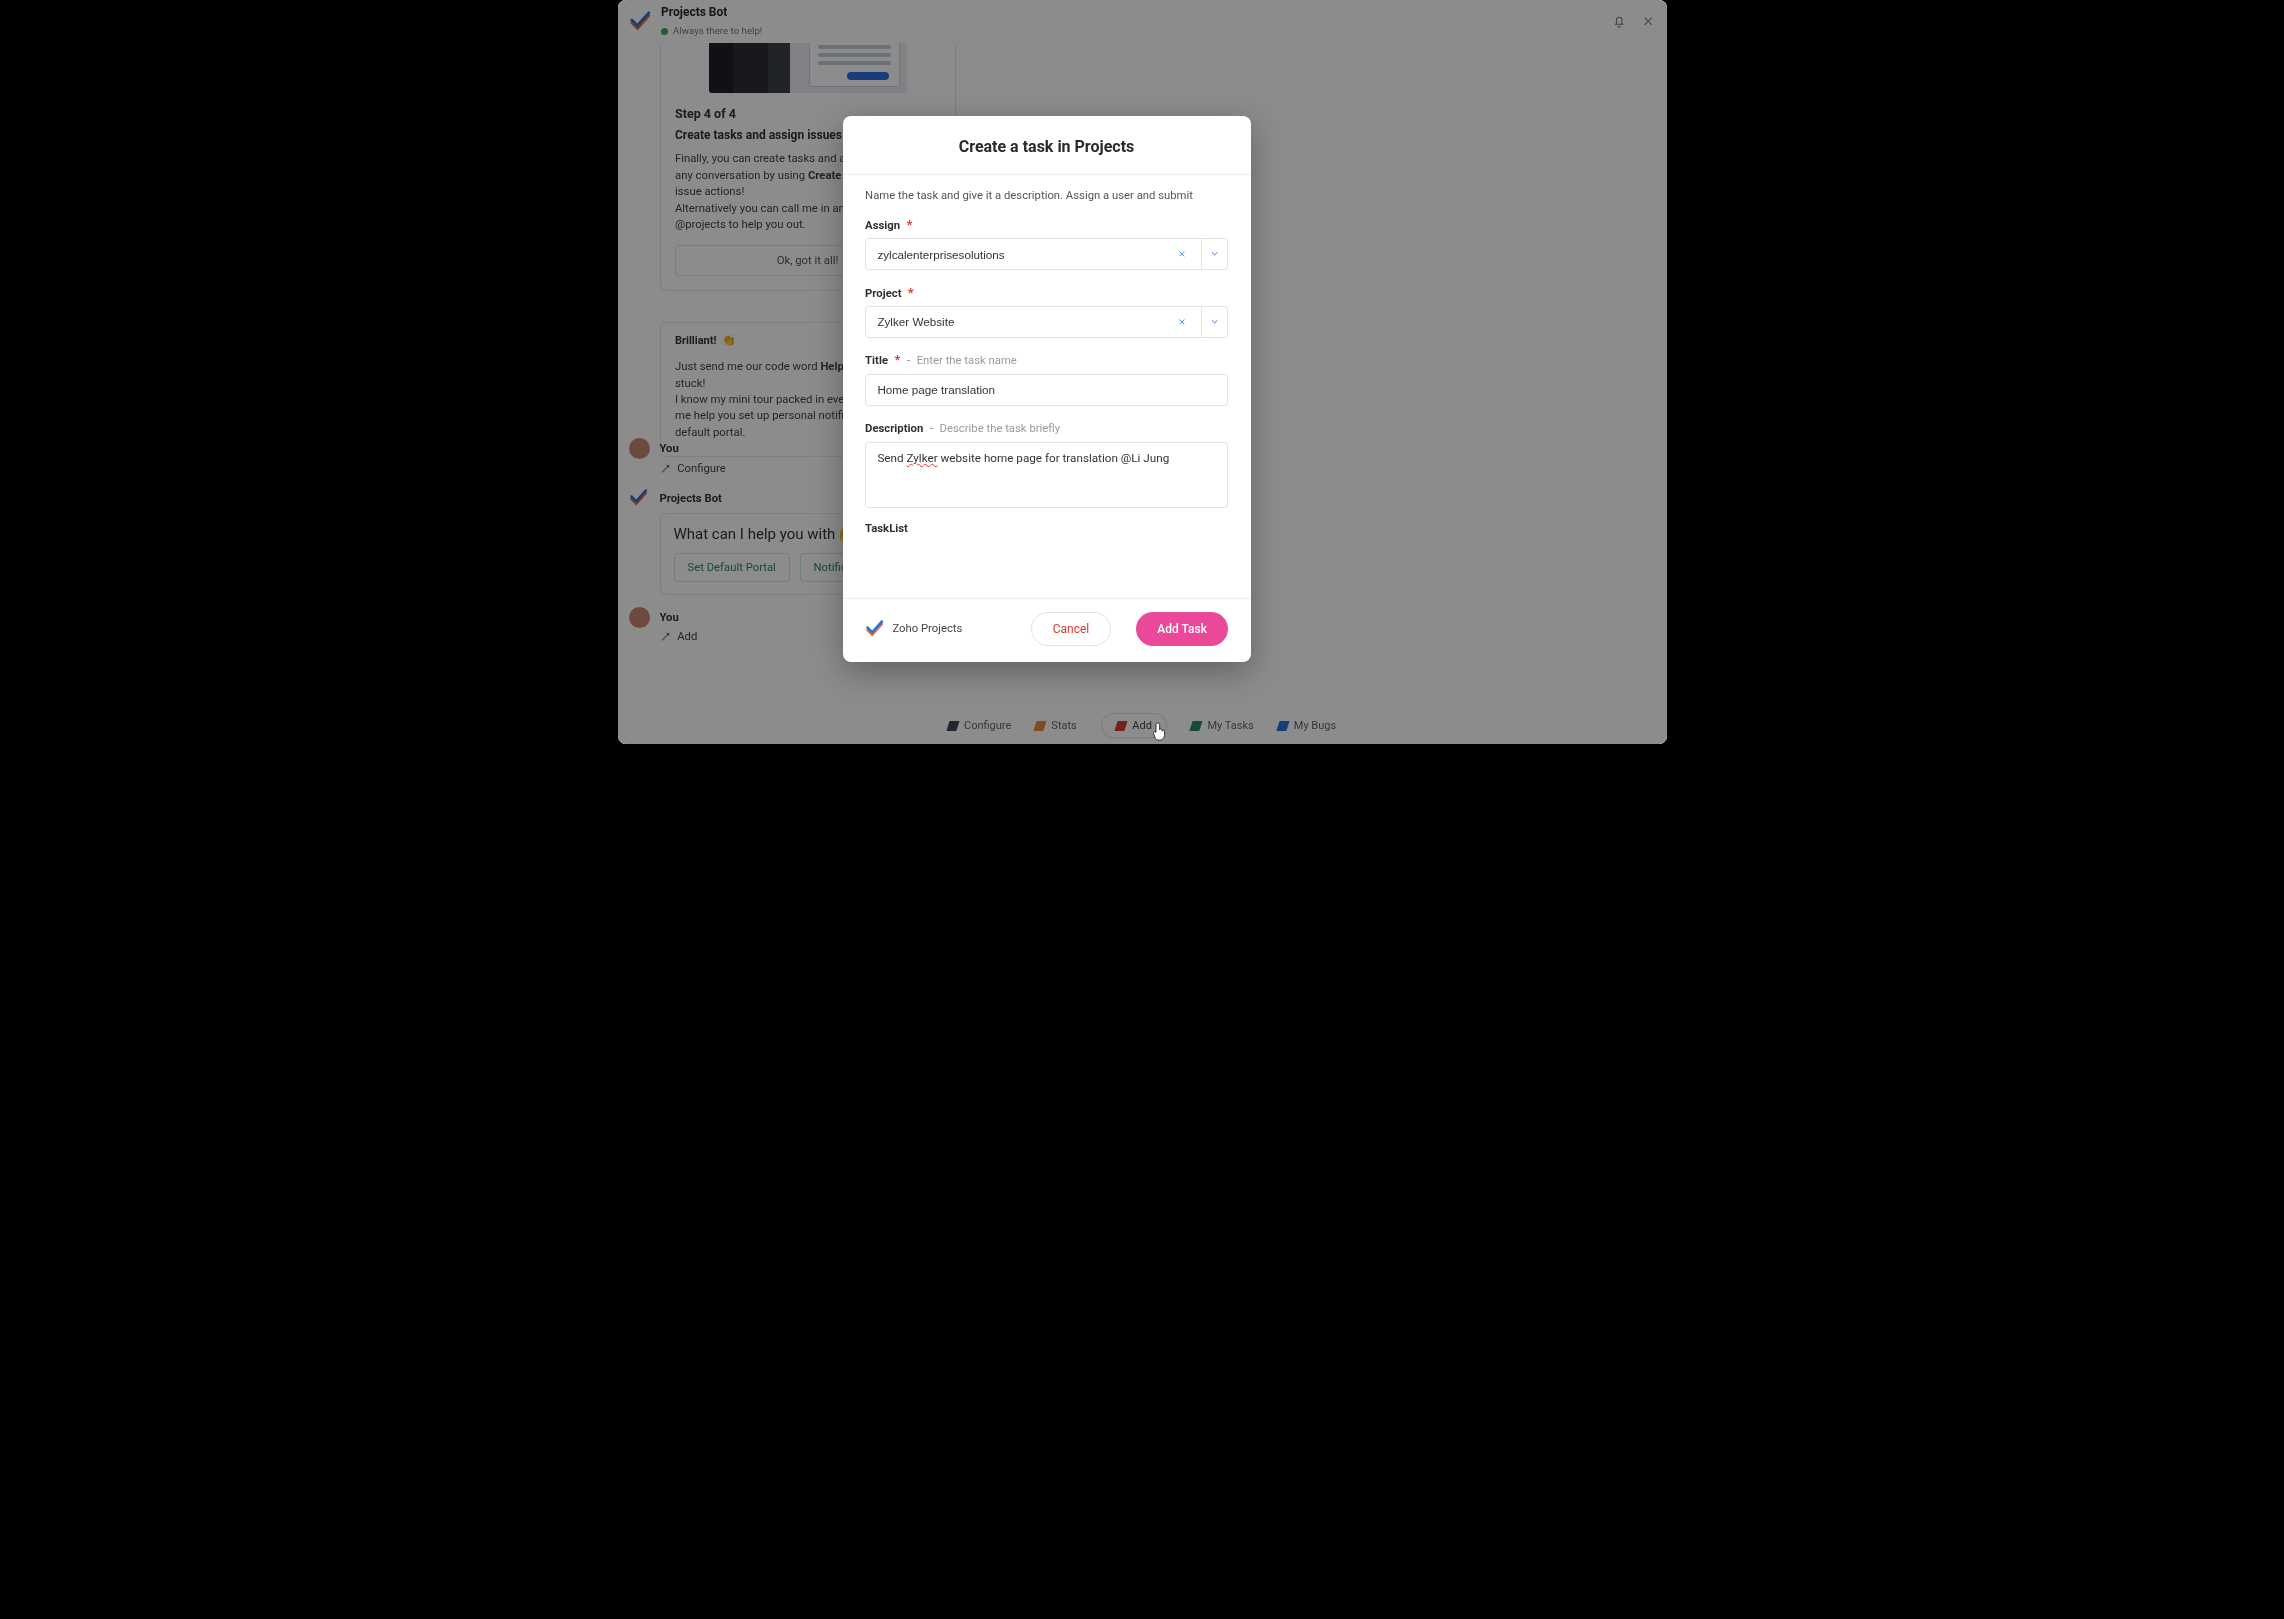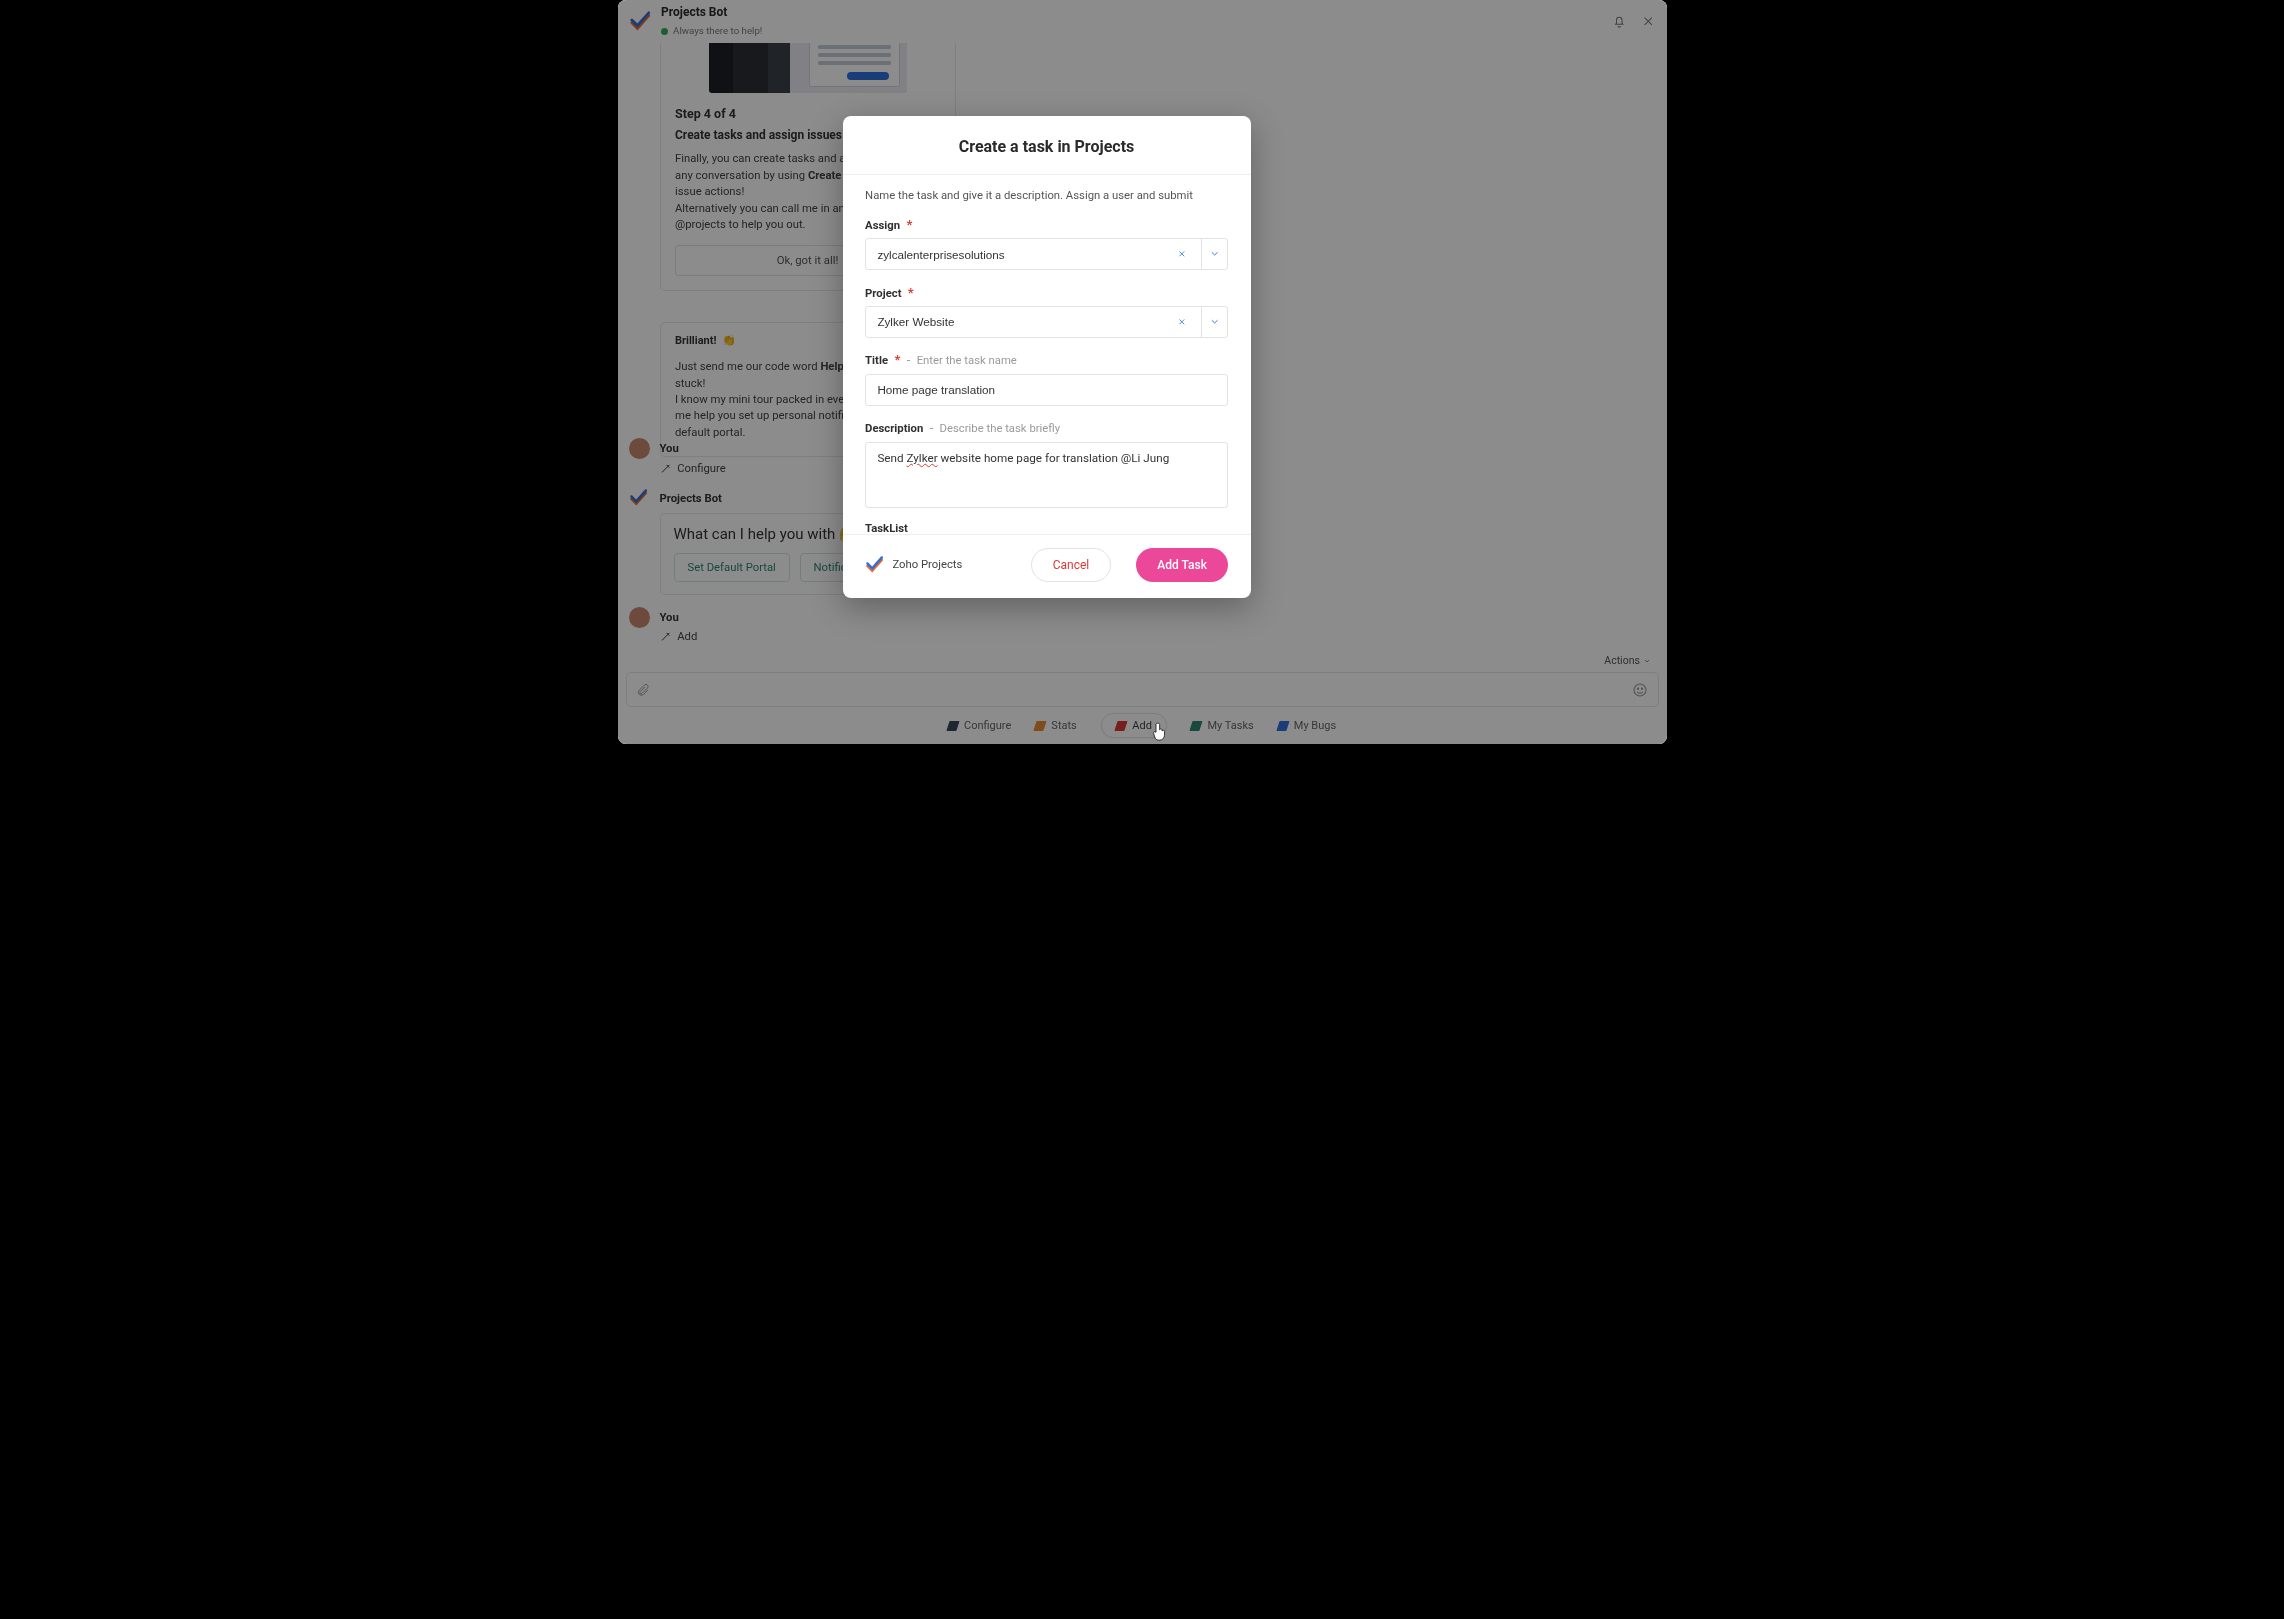--- a/index.html
+++ b/index.html
@@ -68,21 +68,21 @@
   .composer .spacer { flex:1; }
   .smile { width:16px; height:16px; stroke:#9a9a9a; fill:none; stroke-width:1.6; cursor:pointer; }
 
   
   .toolbar { position:absolute; left:0; right:0; bottom:0; height:37px; display:flex; align-items:center; justify-content:center; gap:24px; background:#fff; }
   .titem { display:flex; align-items:center; gap:6.4px; color:#666; font-size:11px; cursor:pointer; }
   .titem.active { background:#fff; border:0.8px solid #e2e2e2; border-radius:14.5px; padding:4.8px 14.5px; color:#444; box-shadow: 0 0.8px 1.6px rgba(0,0,0,.05); }
   .tswatch { width:9.7px; height:9.7px; transform:skewX(-18deg); border-radius:0.8px; }
 
   
-  .modal { position:absolute; left:225px; top:116px; width:408px; height:482px; background:#fff; border-radius:8px; z-index:50; box-shadow:0 9.7px 32px rgba(0,0,0,.3); display:flex; flex-direction:column; overflow:hidden; }
+  .modal { position:absolute; left:225px; top:116px; width:408px; height:546px; background:#fff; border-radius:8px; z-index:50; box-shadow:0 9.7px 32px rgba(0,0,0,.3); display:flex; flex-direction:column; overflow:hidden; }
   .m-head { text-align:center; font-size:16px; font-weight:700; color:#2a2a2a; padding:21px 16px 17.7px; }
   .m-sep { border-top:0.8px solid #eee; }
   .m-body { padding:14.5px 22.6px 4.8px; overflow:hidden; flex:1; }
   .m-intro { font-size:11.3px; color:#555; margin-bottom:14.5px; }
 
   .fld { margin-bottom:14.5px; }
   .fld-row { display:flex; align-items:baseline; gap:6.4px; margin-bottom:6.4px; }
   .fld-label { font-size:11.3px; font-weight:700; color:#2f2f2f; }
   .req { color:#d93a34; font-weight:700; }
   .hint { font-size:11.3px; color:#9a9a9a; }
@@ -214,40 +214,20 @@
     </div>
     <div class="sub-action" style="top:587px;">
       <svg class="wand" viewBox="0 0 24 24">
           <path d="M4 20L20 4" stroke="#333" stroke-width="2"></path>
           <path d="M14 4l6 6" stroke="#333" stroke-width="2"></path>
         </svg>
       <span>Add</span>
     </div>
   </div>
 
-  <div class="composer-wrap">
-    <div class="actions-link">
-      <span>Actions</span>
-      <svg width="8" height="8" viewBox="0 0 24 24" style="vertical-align:middle">
-          <path d="M6 9l6 6 6-6" stroke="#555" stroke-width="2" fill="none"></path>
-        </svg>
-    </div>
-    <div class="composer">
-      <svg class="attach" viewBox="0 0 24 24">
-          <path d="M20 12l-8 8a5 5 0 01-7-7l9-9a3.5 3.5 0 015 5l-9 9a2 2 0 01-3-3l8-8"></path>
-        </svg>
-      <div class="spacer"></div>
-      <svg class="smile" viewBox="0 0 24 24">
-          <circle cx="12" cy="12" r="9"></circle>
-          <circle cx="9" cy="10" r="1" fill="#9a9a9a"></circle>
-          <circle cx="15" cy="10" r="1" fill="#9a9a9a"></circle>
-          <path d="M8 15c1.3 1.3 2.7 2 4 2s2.7-.7 4-2"></path>
-        </svg>
-    </div>
-  </div>
 
   <div class="toolbar">
     <div class="titem">
         <span class="tswatch" style="background:#38475a"></span>
         <span>Configure</span>
       </div>
     <div class="titem">
         <span class="tswatch" style="background:#e88b34"></span>
         <span>Stats</span>
       </div>

